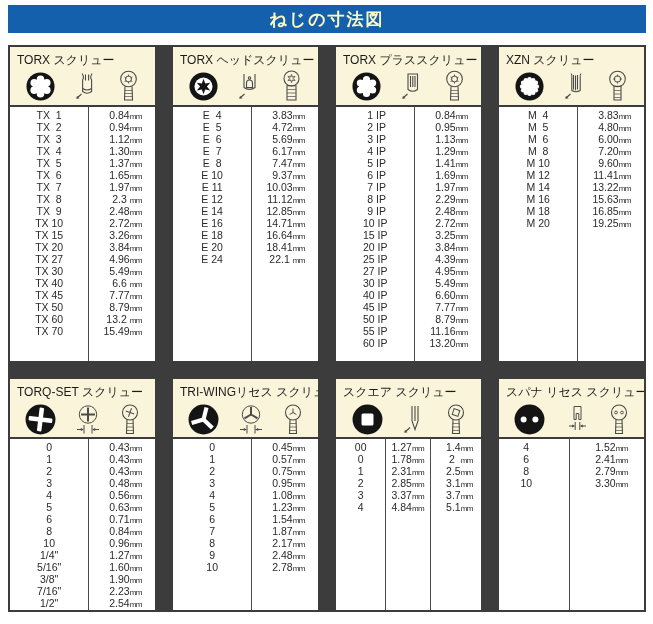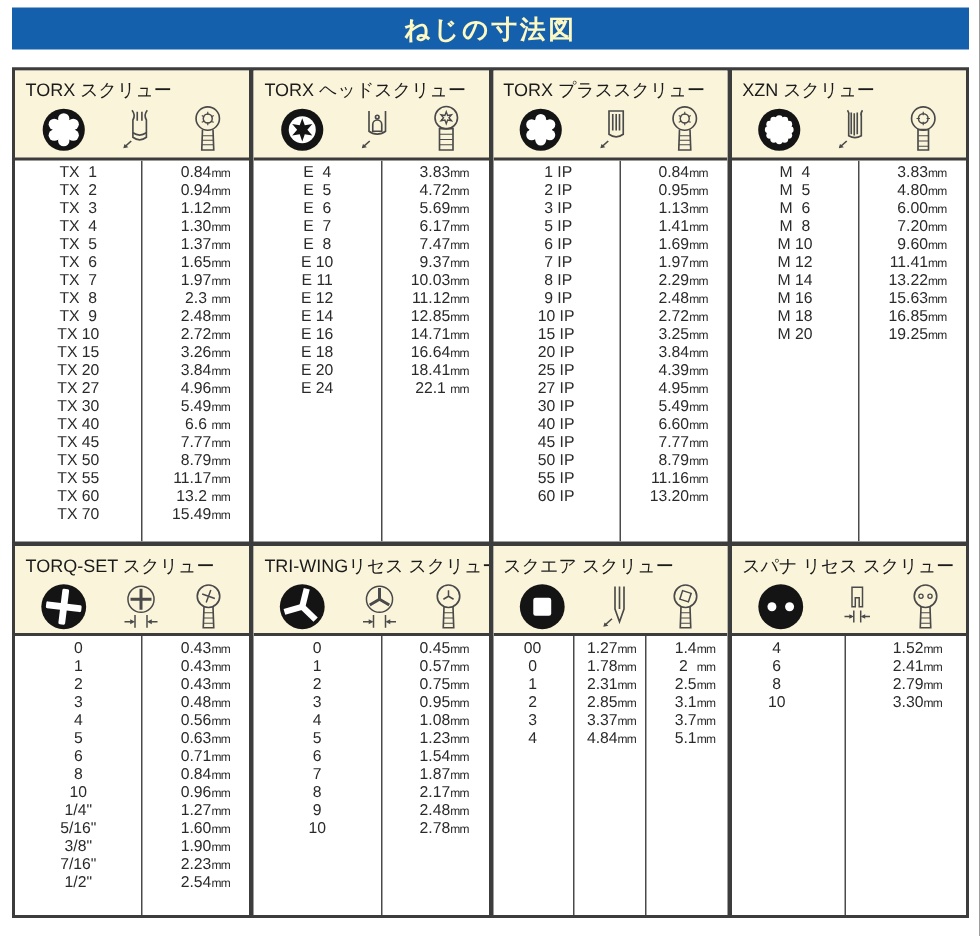--- a/index.html
+++ b/index.html
@@ -12,21 +12,21 @@
     font-family:"Liberation Sans", sans-serif;color:var(--ink);overflow:hidden;
   }
   .titlebar{
     position:absolute;left:8px;top:5px;width:638px;height:28px;background:var(--blue);
     color:#fef9c3;display:flex;align-items:center;justify-content:center;
     font-size:17px;font-weight:bold;letter-spacing:2px;
   }
   .grid{
     position:absolute;left:8px;top:45px;width:638px;height:567px;
     border:2px solid var(--border);background:var(--border);
-    display:grid;grid-template-columns:repeat(4,1fr);grid-template-rows:314px 1fr;gap:3px;
+    display:grid;grid-template-columns:repeat(4,1fr);grid-template-rows:314px 1fr;gap:18px;
   }
   .panel{display:flex;flex-direction:column;background:#fff;overflow:hidden;}
   .phead{background:var(--cream);border-bottom:2px solid var(--border);flex:0 0 auto;}
   .row-top .phead{height:60px;}
   .row-bot .phead{height:60px;}
   .ptitle{padding:5px 2px 0 7px;font-size:12px;white-space:nowrap;color:#1a1a1a;}
   .icons{display:flex;align-items:center;justify-content:space-around;padding:0 6px 3px 6px;height:38px;}
   .row-bot .icons{height:40px;}
   .pdata{position:relative;flex:1 1 auto;padding-top:2px;overflow:hidden;}
   .vline{position:absolute;top:0;bottom:0;width:1px;background:var(--line);}
@@ -99,21 +99,20 @@
         <div class="trow"><div class="tcell">TX  8</div><div class="tcell">2.3 <span class="unit">mm</span></div></div>
         <div class="trow"><div class="tcell">TX  9</div><div class="tcell">2.48<span class="unit">mm</span></div></div>
         <div class="trow"><div class="tcell">TX 10</div><div class="tcell">2.72<span class="unit">mm</span></div></div>
         <div class="trow"><div class="tcell">TX 15</div><div class="tcell">3.26<span class="unit">mm</span></div></div>
         <div class="trow"><div class="tcell">TX 20</div><div class="tcell">3.84<span class="unit">mm</span></div></div>
         <div class="trow"><div class="tcell">TX 27</div><div class="tcell">4.96<span class="unit">mm</span></div></div>
         <div class="trow"><div class="tcell">TX 30</div><div class="tcell">5.49<span class="unit">mm</span></div></div>
         <div class="trow"><div class="tcell">TX 40</div><div class="tcell">6.6 <span class="unit">mm</span></div></div>
         <div class="trow"><div class="tcell">TX 45</div><div class="tcell">7.77<span class="unit">mm</span></div></div>
         <div class="trow"><div class="tcell">TX 50</div><div class="tcell">8.79<span class="unit">mm</span></div></div>
-        <div class="trow"><div class="tcell">TX 55</div><div class="tcell">11.17<span class="unit">mm</span></div></div>
         <div class="trow"><div class="tcell">TX 60</div><div class="tcell">13.2 <span class="unit">mm</span></div></div>
         <div class="trow"><div class="tcell">TX 70</div><div class="tcell">15.49<span class="unit">mm</span></div></div>
       </div>
   </div>
 
   <div class="panel row-top">
     <div class="phead">
       <div class="ptitle">TORX ヘッドスクリュー</div>
       <div class="icons">
         <svg width="31" height="31" viewBox="0 0 32 32">
@@ -187,20 +186,21 @@
           <path d="M8 16.4 L7.5 30 h8 L15 16.4" fill="none" stroke="#4a4a4a" stroke-width="1.1"></path>
           <path d="M7.7 20.5 h7.6 M7.6 23.5 h7.8 M7.5 26.5 h8" stroke="#4a4a4a" stroke-width=".7"></path>
         </svg>
       </div>
     </div>
     <div class="pdata c2">
       <i class="vline d1"></i>
     <div class="trow"><div class="tcell"> 1 IP</div><div class="tcell">0.84<span class="unit">mm</span></div></div>
         <div class="trow"><div class="tcell"> 2 IP</div><div class="tcell">0.95<span class="unit">mm</span></div></div>
         <div class="trow"><div class="tcell"> 3 IP</div><div class="tcell">1.13<span class="unit">mm</span></div></div>
+        <div class="trow"><div class="tcell"> 4 IP</div><div class="tcell">1.29<span class="unit">mm</span></div></div>
         <div class="trow"><div class="tcell"> 5 IP</div><div class="tcell">1.41<span class="unit">mm</span></div></div>
         <div class="trow"><div class="tcell"> 6 IP</div><div class="tcell">1.69<span class="unit">mm</span></div></div>
         <div class="trow"><div class="tcell"> 7 IP</div><div class="tcell">1.97<span class="unit">mm</span></div></div>
         <div class="trow"><div class="tcell"> 8 IP</div><div class="tcell">2.29<span class="unit">mm</span></div></div>
         <div class="trow"><div class="tcell"> 9 IP</div><div class="tcell">2.48<span class="unit">mm</span></div></div>
         <div class="trow"><div class="tcell">10 IP</div><div class="tcell">2.72<span class="unit">mm</span></div></div>
         <div class="trow"><div class="tcell">15 IP</div><div class="tcell">3.25<span class="unit">mm</span></div></div>
         <div class="trow"><div class="tcell">20 IP</div><div class="tcell">3.84<span class="unit">mm</span></div></div>
         <div class="trow"><div class="tcell">25 IP</div><div class="tcell">4.39<span class="unit">mm</span></div></div>
         <div class="trow"><div class="tcell">27 IP</div><div class="tcell">4.95<span class="unit">mm</span></div></div>

